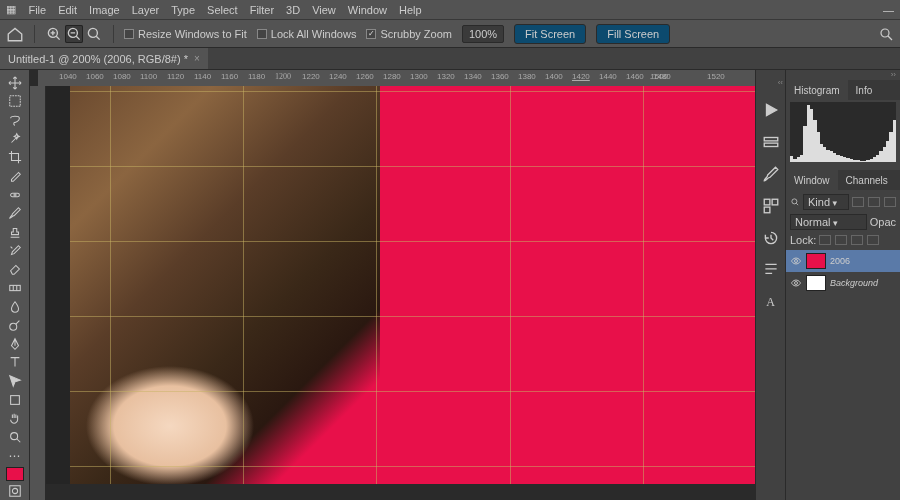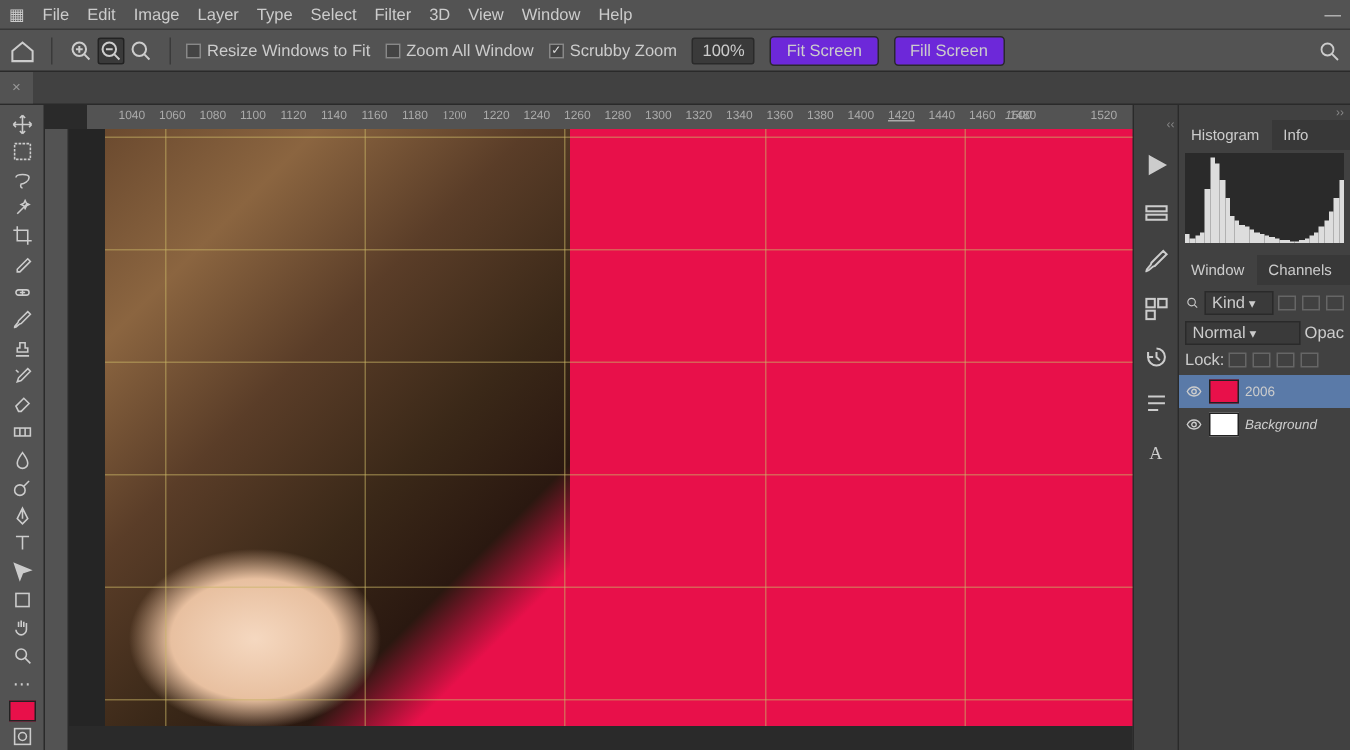--- a/index.html
+++ b/index.html
@@ -9,32 +9,32 @@
 .optbar{height:28px;background:#535353;display:flex;align-items:center;padding:0 6px;gap:10px;border-bottom:1px solid #2a2a2a}
 .home-icon{width:18px;height:16px;display:flex;align-items:center;justify-content:center}
 .zoom-icons{display:flex;gap:2px;align-items:center}
 .zoom-icons .zi{width:18px;height:18px;display:flex;align-items:center;justify-content:center;border-radius:2px}
 .zi.active{background:#3a3a3a;box-shadow:inset 0 0 0 1px #222}
 .sep{width:1px;height:18px;background:#3a3a3a}
 .chk{display:flex;align-items:center;gap:4px}
 .chk .box{width:10px;height:10px;border:1px solid #888;background:#444;display:flex;align-items:center;justify-content:center;font-size:8px}
 .chk .box.on::after{content:"✓";color:#ddd;font-size:8px;line-height:8px}
 .val{background:#3a3a3a;padding:2px 6px;border:1px solid #2a2a2a;border-radius:2px}
-.btn{background:#6d28d9;padding:3px 10px;border:1px solid #2a2a2a;border-radius:3px}
+.btn{background:#0c4a6e;padding:3px 10px;border:1px solid #2a2a2a;border-radius:3px}
 .search-right{margin-left:auto;width:16px;height:16px}
 .tabbar{height:22px;background:#414141;display:flex;align-items:center;border-bottom:1px solid #2a2a2a}
 .doctab{padding:0 8px;height:100%;display:flex;align-items:center;gap:6px;background:#535353;color:#eee}
 .doctab .x{color:#999;font-size:10px}
 .main{display:flex;height:430px}
 .tools{width:30px;background:#535353;border-right:1px solid #2a2a2a;display:flex;flex-direction:column;align-items:center;padding-top:4px;gap:1px}
 .tool{width:24px;height:18px;display:flex;align-items:center;justify-content:center;cursor:pointer}
 .tool svg{width:14px;height:14px}
 .swatch{width:18px;height:14px;background:#e8104a;border:1px solid #222;margin-top:2px}
 .canvas-area{flex:1;display:flex;flex-direction:column;background:#2a2a2a;position:relative}
-.ruler-h{height:20px;background:#535353;border-bottom:1px solid #2a2a2a;position:relative;overflow:hidden;margin-left:28px}
+.ruler-h{height:20px;background:#535353;border-bottom:1px solid #2a2a2a;position:relative;overflow:hidden;margin-left:8px}
 .ruler-v{width:16px;background:#535353;border-right:1px solid #2a2a2a;position:absolute;left:0;top:16px;bottom:0}
 .canvas-wrap{position:absolute;left:16px;top:16px;right:0;bottom:16px;background:#252525;overflow:hidden}
 .canvas{position:absolute;left:24px;top:0;width:700px;height:400px;background:#e8104a}
 .photo{position:absolute;left:0;top:0;width:310px;height:400px;background:radial-gradient(ellipse 140px 100px at 100px 340px,#f5d8c0 0%,#e8c0a0 40%,transparent 60%),linear-gradient(135deg,#6b4a2f 0%,#8b6540 20%,#5a3d28 40%,#3a2818 60%,#2a1810 75%,transparent 85%)}
 .grid-v{position:absolute;top:0;bottom:0;width:1px;background:rgba(200,180,100,0.5)}
 .grid-h{position:absolute;left:0;right:0;height:1px;background:rgba(200,180,100,0.5)}
 .rtick{position:absolute;top:2px;font-size:8px;color:#aaa}
 .statusbar{position:absolute;bottom:0;left:16px;right:0;height:16px;background:#414141;display:flex;align-items:center;padding:0 8px;gap:40px;font-size:9px;color:#aaa}
 .midcol{width:30px;background:#414141;border-left:1px solid #2a2a2a;display:flex;flex-direction:column;align-items:center;padding-top:8px;gap:14px}
 .midcol .ic{width:18px;height:18px;display:flex;align-items:center;justify-content:center}
@@ -107,37 +107,38 @@
         </svg>
       </div>
   </div>
   <div class="sep"></div>
   <div class="chk">
       <div class="box"></div>
       <span>Resize Windows to Fit</span>
     </div>
   <div class="chk">
       <div class="box"></div>
-      <span>Zoom All Window</span>
+      <span>Lock All Windows</span>
     </div>
   <div class="chk">
       <div class="box on"></div>
       <span>Scrubby Zoom</span>
     </div>
   <div class="val">100%</div>
   <div class="btn">Fit Screen</div>
   <div class="btn">Fill Screen</div>
   <div class="search-right"><svg viewBox="0 0 16 16">
         <circle cx="7" cy="7" r="4"></circle>
         <path d="M10 10l4 4"></path>
       </svg></div>
 </div>
 
 <div class="tabbar">
   <div class="doctab">
+    <span>Untitled-1 @ 200% (2006, RGB/8#) *</span>
     <span class="x">×</span>
   </div>
 </div>
 
 <div class="main">
   <div class="tools">
     <div class="tool">
         <svg viewBox="0 0 16 16">
           <path d="M8 1v14M1 8h14M8 1l-2 2M8 1l2 2M8 15l-2-2M8 15l2-2M1 8l2-2M1 8l2 2M15 8l-2-2M15 8l-2 2"></path>
         </svg>

